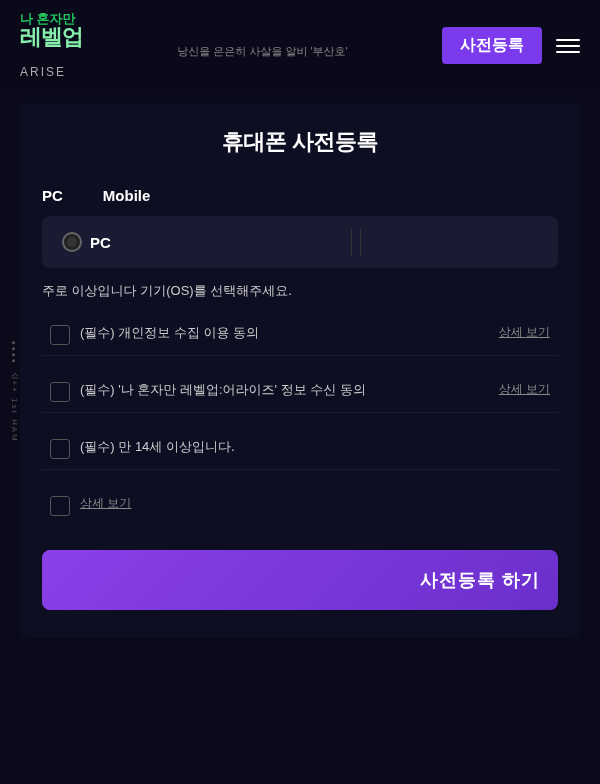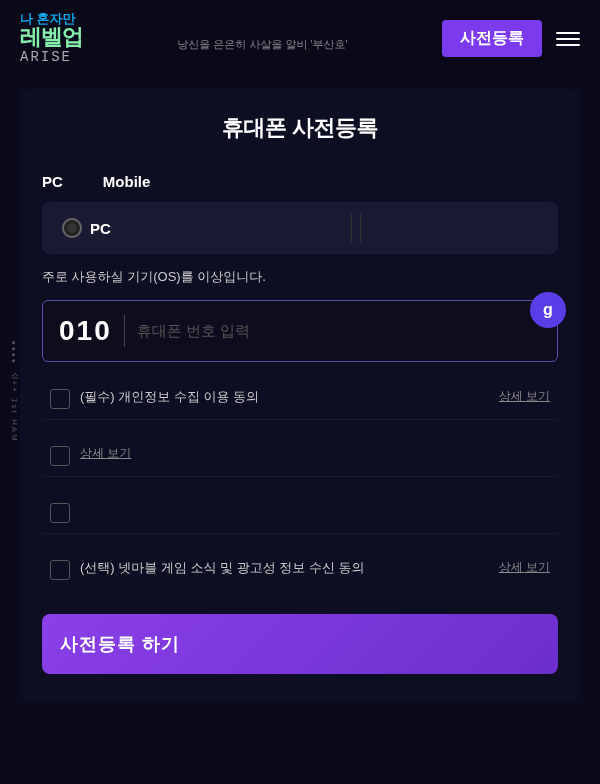--- a/index.html
+++ b/index.html
@@ -24,37 +24,36 @@
       z-index: 10;
     }
     .logo-area {
       display: flex;
       flex-direction: column;
       align-items: flex-start;
     }
     .logo-text {
       font-size: 13px;
       font-weight: 900;
-      color: #0ea5e9;
+      color: #22c55e;
       line-height: 1.1;
       white-space: nowrap;
     }
     .logo-title {
       font-size: 22px;
       font-weight: 900;
       color: #86efac;
       line-height: 1.0;
       letter-spacing: -1px;
     }
     .logo-arise {
-      font-size: 14px;
+      font-size: 12px;
       color: #aaa;
       letter-spacing: 2px;
-      margin-top: 1px;
-      font-family: Liberation Mono, monospace;
+      margin-top: 17px;
     }
     .header-center {
       flex: 1;
       text-align: center;
       font-size: 11px;
       color: #888;
       padding: 0 10px;
       white-space: nowrap;
       overflow: hidden;
       text-overflow: ellipsis;
@@ -290,21 +289,21 @@
       display: block;
       width: 100%;
       background: linear-gradient(135deg, #8b3fe8, #6b2fcc);
       color: #fff;
       border: none;
       border-radius: 8px;
       padding: 18px;
       font-size: 18px;
       font-weight: 800;
       cursor: pointer;
-      text-align: left;
+      text-align: right;
       letter-spacing: 1px;
     }
 
     
     .side-decoration {
       position: fixed;
       left: 8px;
       top: 50%;
       transform: translateY(-50%);
       display: flex;
@@ -365,51 +364,44 @@
     </div>
 
     <div class="device-divider"></div>
 
 
     <div class="device-divider"></div>
 
 
   </div>
 
-  <p class="instructions">주로 사용하실 기기(OS)를 이상입니다.</p>
-
-  <div class="phone-input-wrapper">
-    <div class="phone-input-container">
-      <span class="phone-prefix">010</span>
-      <div class="phone-divider"></div>
-      <span class="phone-placeholder">휴대폰 번호 입력</span>
-    </div>
-    <div class="g-icon">g</div>
-  </div>
+  <p class="instructions">주로 이상입니다 기기(OS)를 선택해주세요.</p>
+
 
   <div class="checkbox-list">
 
     <div class="checkbox-item">
       <div class="checkbox-box"></div>
       <span class="checkbox-text">(필수) 개인정보 수집 이용 동의</span>
       <span class="detail-link">상세 보기</span>
     </div>
 
     <div class="checkbox-item">
       <div class="checkbox-box"></div>
+      <span class="checkbox-text">(필수) '나 혼자만 레벨업:어라이즈' 정보 수신 동의</span>
       <span class="detail-link">상세 보기</span>
     </div>
 
     <div class="checkbox-item">
       <div class="checkbox-box"></div>
+      <span class="checkbox-text">(필수) 만 14세 이상입니다.</span>
     </div>
 
     <div class="checkbox-item">
       <div class="checkbox-box"></div>
-      <span class="checkbox-text">(선택) 넷마블 게임 소식 및 광고성 정보 수신 동의</span>
       <span class="detail-link">상세 보기</span>
     </div>
 
   </div>
 
   <button class="submit-btn">사전등록 하기</button>
 
 </div>
 
 <div class="side-decoration">

